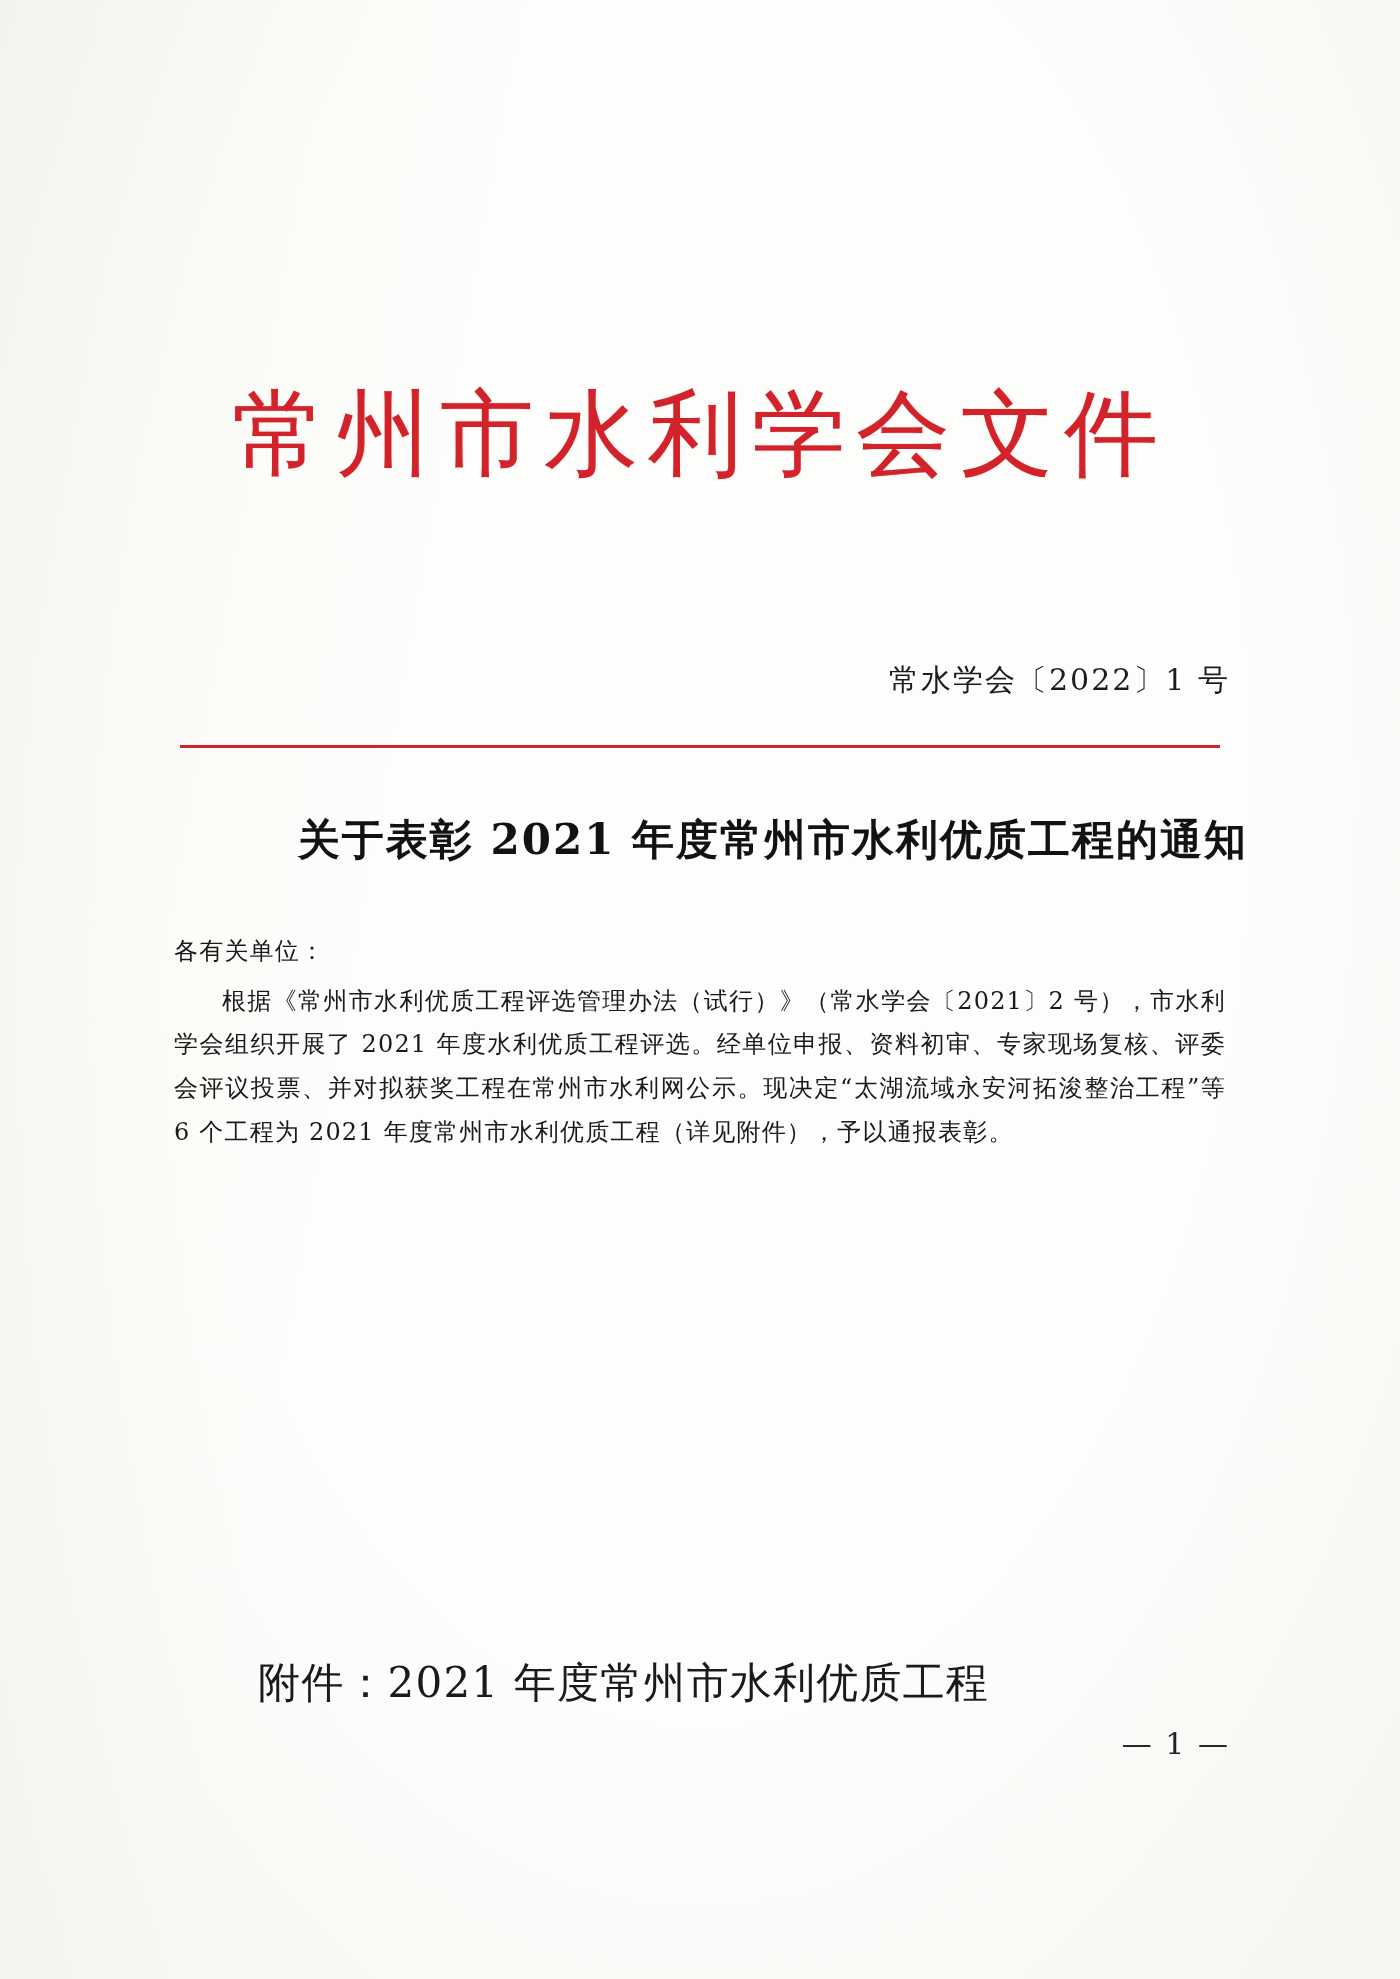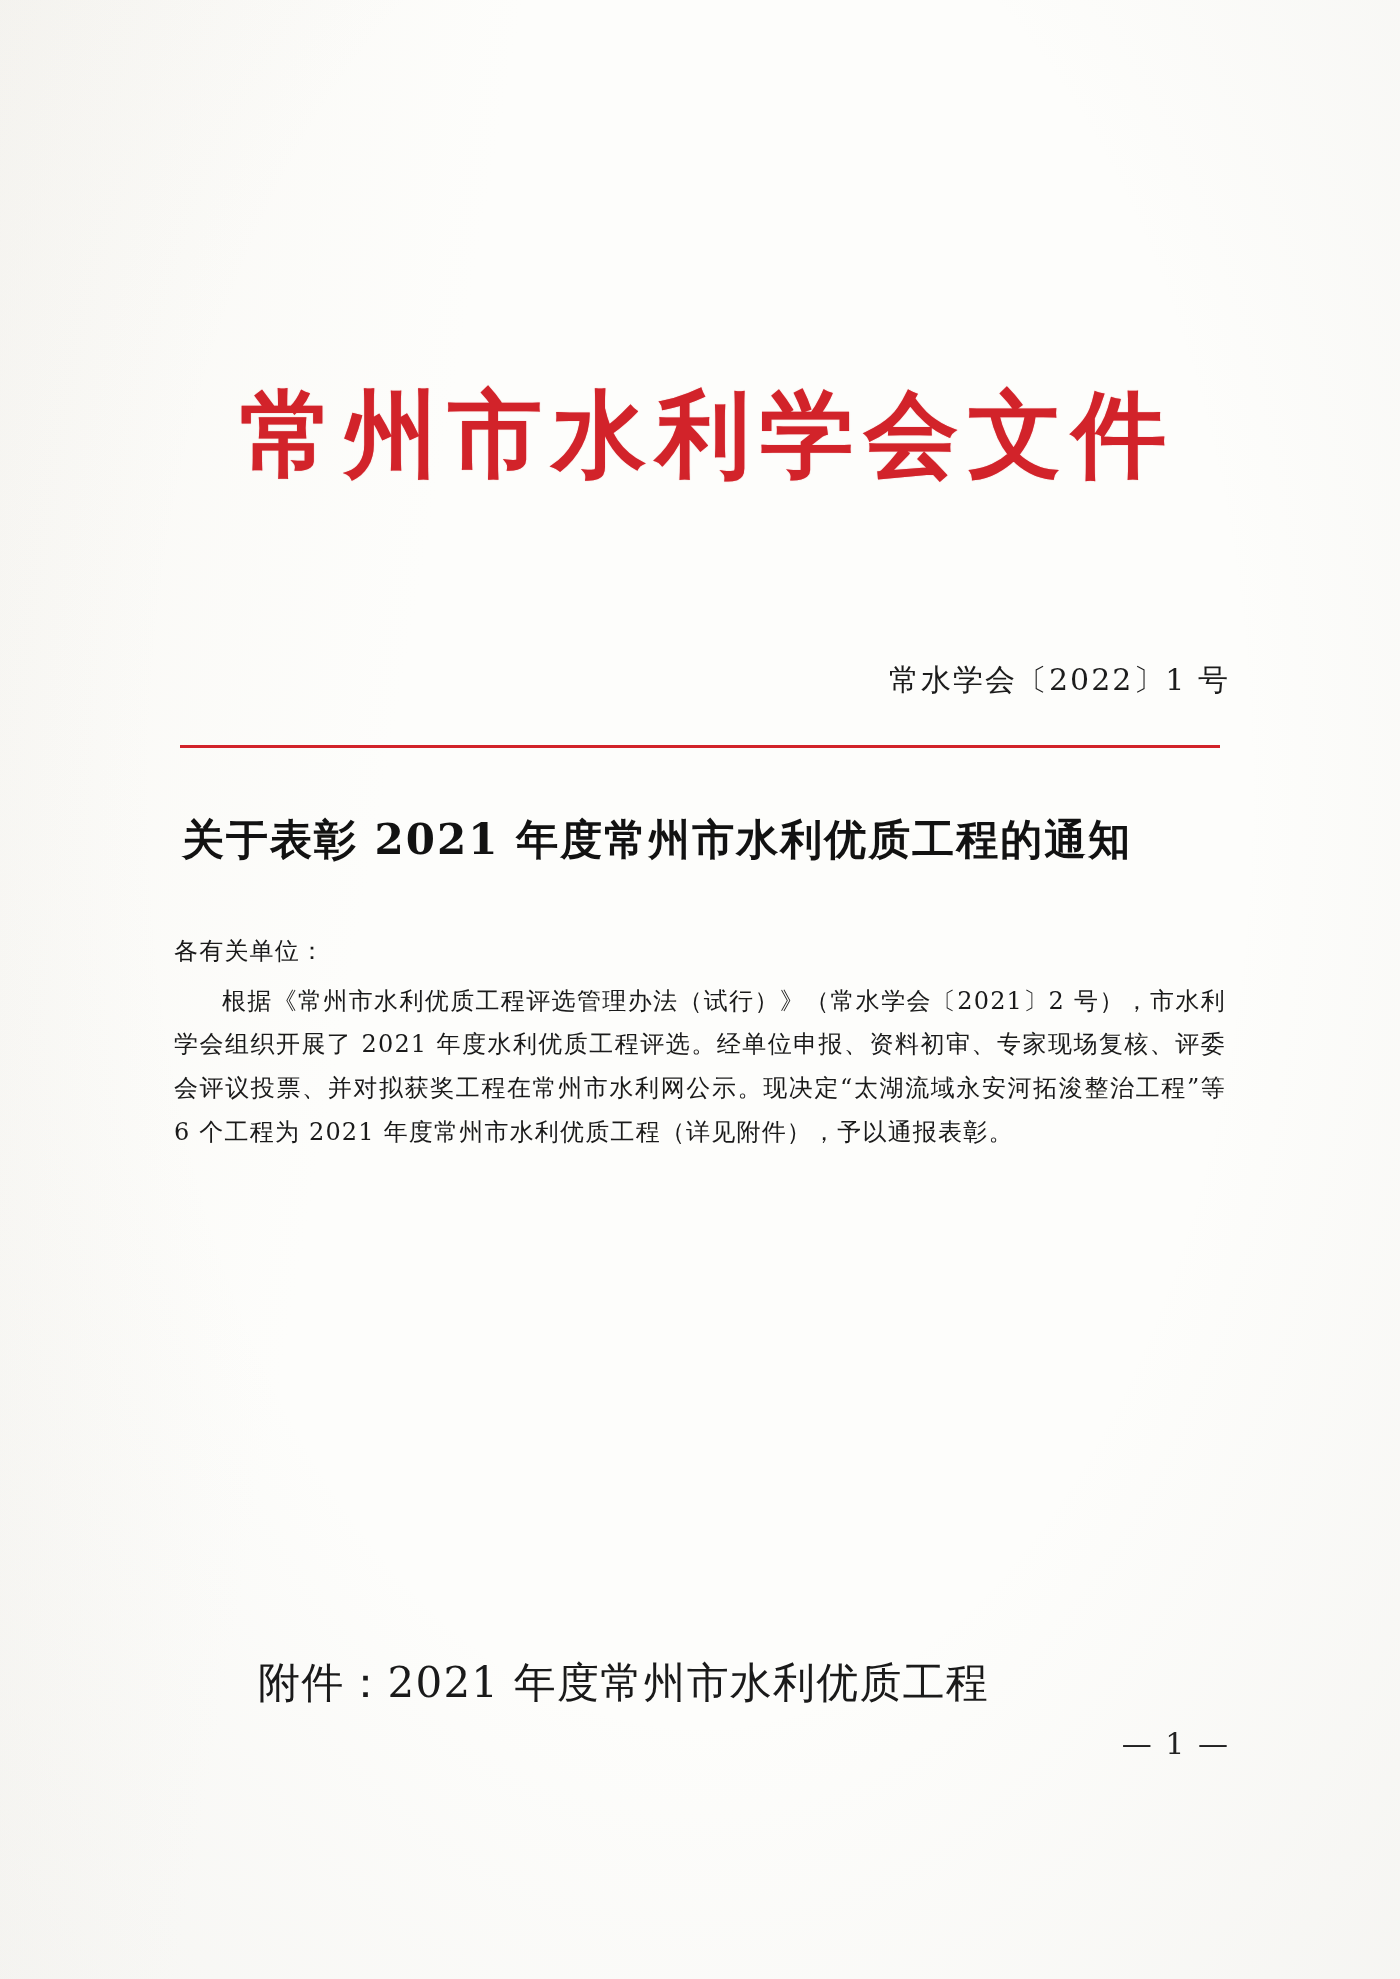--- a/index.html
+++ b/index.html
@@ -39,26 +39,26 @@
     position: absolute;
     left: 170px;
     top: 0;
     width: 1060px;
     height: 1979px;
   }
 
   .doc-title {
     position: absolute;
     top: 385px;
-    left: 8px;
+    left: 0;
     width: 1060px;
     text-align: center;
     color: #d2232a;
     font-family: "DejaVu Serif", "Liberation Serif", serif;
-    font-weight: 700;
+    font-weight: 400;
     font-size: 94px;
     letter-spacing: 10px;
     line-height: 1.05;
     text-shadow: 0 0 1px rgba(210,35,42,0.55);
     white-space: nowrap;
   }
 
   .doc-number {
     position: absolute;
     top: 660px;
@@ -75,23 +75,23 @@
     top: 745px;
     left: 10px;
     width: 1040px;
     height: 3px;
     background: #d2232a;
   }
 
   .subject {
     position: absolute;
     top: 812px;
-    left: 12px;
+    left: 18px;
     width: 1060px;
-    text-align: left;
+    text-align: right;
     font-size: 42px;
     font-weight: 700;
     letter-spacing: 2px;
     color: #121212;
     white-space: nowrap;
   }
 
   .body-text {
     position: absolute;
     top: 930px;

